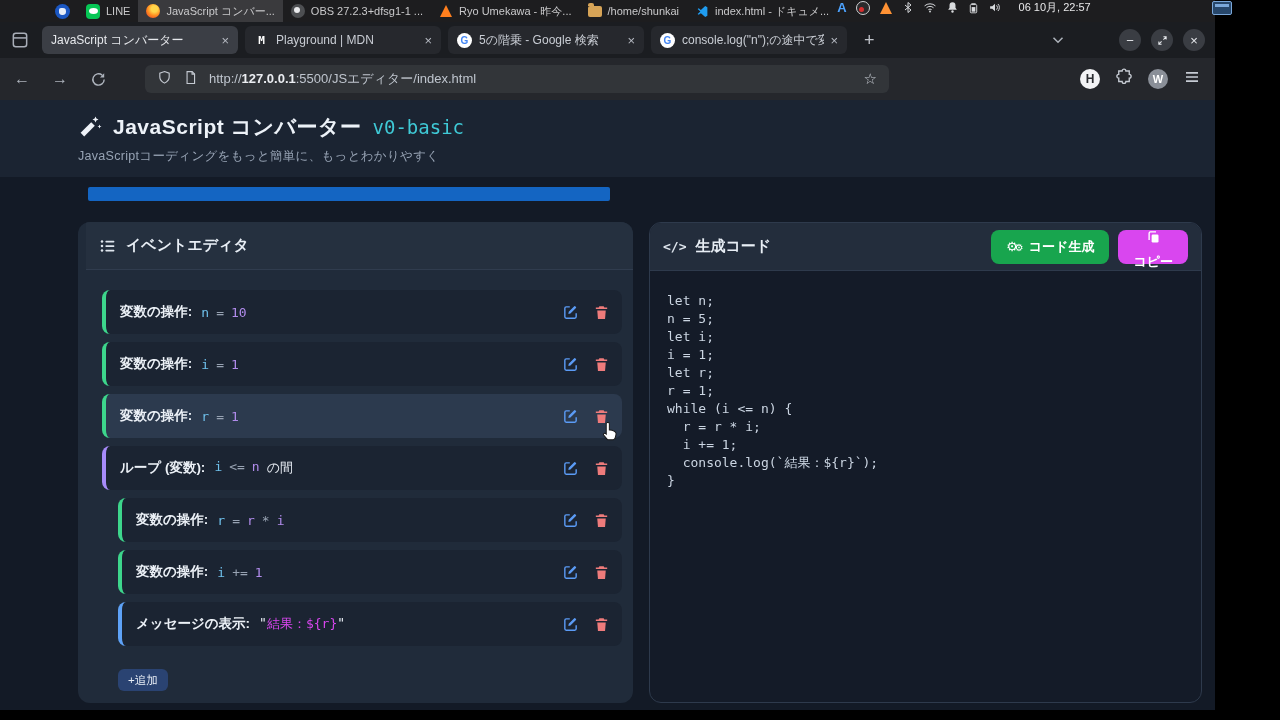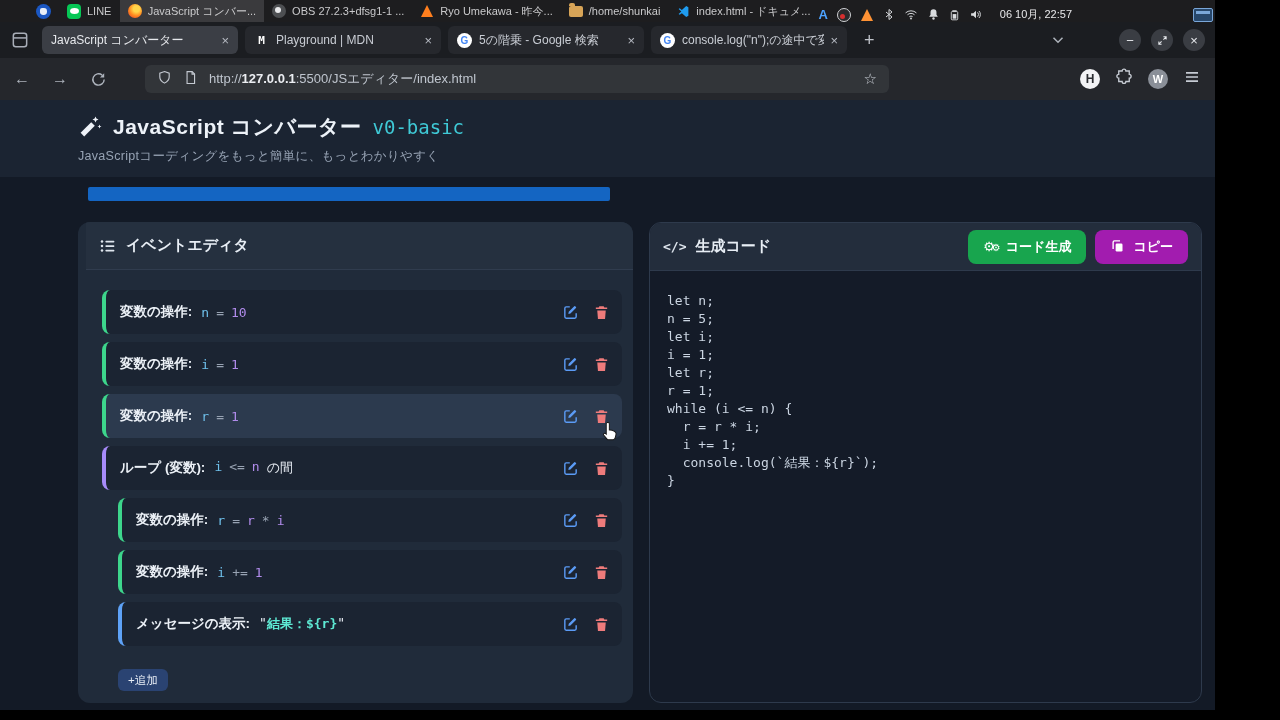--- a/index.html
+++ b/index.html
@@ -3,21 +3,21 @@
 <meta charset="utf-8">
 <style>
   * { margin:0; padding:0; box-sizing:border-box; }
   html,body { width:1280px; height:720px; background:#000; overflow:hidden;
               font-family:"Liberation Sans","DejaVu Sans",sans-serif; }
   .stage { position:relative; width:1280px; height:720px; background:#000; }
   .screen { position:absolute; left:0; top:0; width:1215px; height:710px; background:#131a26; }
 
   
   .taskbar { position:absolute; left:0; top:0; width:1215px; height:22px; background:#1d1d1f;
-             display:flex; align-items:flex-end; padding-left:28px; font-size:11px; color:#c9c9cb; }
+             display:flex; align-items:flex-start; padding-left:47px; font-size:11px; color:#c9c9cb; }
   .tb-item { display:flex; align-items:center; gap:6px; padding:0 8px; height:22px; white-space:nowrap; }
   .tb-item.active { background:#3a3a3d; }
   .tb-ic { width:14px; height:14px; display:inline-flex; align-items:center; justify-content:center; flex:0 0 auto; }
   .ic-blueapp { width:15px; height:15px; border-radius:50%; background:#1b57c2; position:relative; }
   .ic-blueapp::after { content:""; position:absolute; left:4px; top:4px; width:7px; height:7px;
                        background:#e8eef8; border-radius:2px 45% 45% 45%; }
   .ic-line { width:15px; height:15px; border-radius:4px; background:#06c755; position:relative; }
   .ic-line::after { content:""; position:absolute; left:3px; top:4px; width:9px; height:6px; background:#fff; border-radius:50%; }
   .ic-ff { width:14px; height:14px; border-radius:50%;
            background:radial-gradient(circle at 60% 35%, #ffd54a 0 25%, #ff8b1f 55%, #e2332f 100%); }
@@ -93,36 +93,36 @@
   .phead { height:48px; display:flex; align-items:center; padding:0 13px; gap:9px; }
   .panel-l .phead { background:#25303f; border-bottom:1px solid #303c4e; }
   .panel-r .phead { background:#232d3c; border-bottom:1px solid #2e3a4c; }
   .phead h2 { font-size:15px; font-weight:bold; color:#e8eef5; }
   .listic { width:18px; height:18px; color:#dfe6ee; }
   .codeic { font-family:"DejaVu Sans Mono",monospace; font-size:13px; font-weight:bold; color:#dfe6ee; }
   .btn { display:flex; align-items:center; gap:8px; height:34px; border:none; border-radius:8px;
          padding:0 15px; font-size:13px; font-weight:bold; color:#fff; font-family:inherit; }
   .btn-blue { background:#2d63ee; margin-left:auto; }
   .btn-green { background:#18a54e; margin-left:auto; }
-  .btn-purple { background:#a21caf; }
+  .btn-purple { background:#d946ef;flex-direction:column; }
   .pluscirc { width:16px; height:16px; }
   .gears { font-size:13px; letter-spacing:-3px; color:#fff; }
   .copyic { width:15px; height:15px; }
 
   .rows { padding:20px 11px 0 16px; }
   .row { height:44px; border-radius:8px; background:#1b2432; border-left:4px solid #3dd68c;
          display:flex; align-items:center; padding:0 12px 0 14px; margin-bottom:8px; }
   .row.purple { border-left-color:#a78bfa; }
   .row.blue { border-left-color:#5ea2f7; }
   .row.hl { background:#2c3a4e; }
   .row.nested { margin-left:16px; }
   .row-label { font-size:13.5px; font-weight:bold; color:#ecf1f7; margin-right:9px; white-space:nowrap; }
   .expr { display:flex; gap:7px; font-family:"DejaVu Sans Mono",monospace; font-size:13px; }
   .tk.v { color:#6fc1ec; } .tk.o { color:#98a3b3; } .tk.p { color:#b18cec; }
-  .tk.s { color:#5eead4;font-weight:bold; } .tk.w { color:#e8edf4; }
+  .tk.s { color:#d946ef; } .tk.w { color:#e8edf4; }
   .row-actions { margin-left:auto; display:flex; align-items:center; gap:14px; }
   .aic { width:17px; height:17px; }
   .aic.edit { color:#5b9bf5; } .aic.trash { color:#ee7b7b; }
   .add-small { margin-left:16px; height:22px; padding:0 10px; background:#2a4372; border:none; border-radius:6px;
                color:#e8eef6; font-size:11.5px; font-family:inherit;margin-top:15px; }
 
   .code { padding:21px 17px; font-family:"DejaVu Sans Mono",monospace; font-size:13px;
           line-height:18px; color:#cbd5e2; }
   .codeline { white-space:pre; }
 

